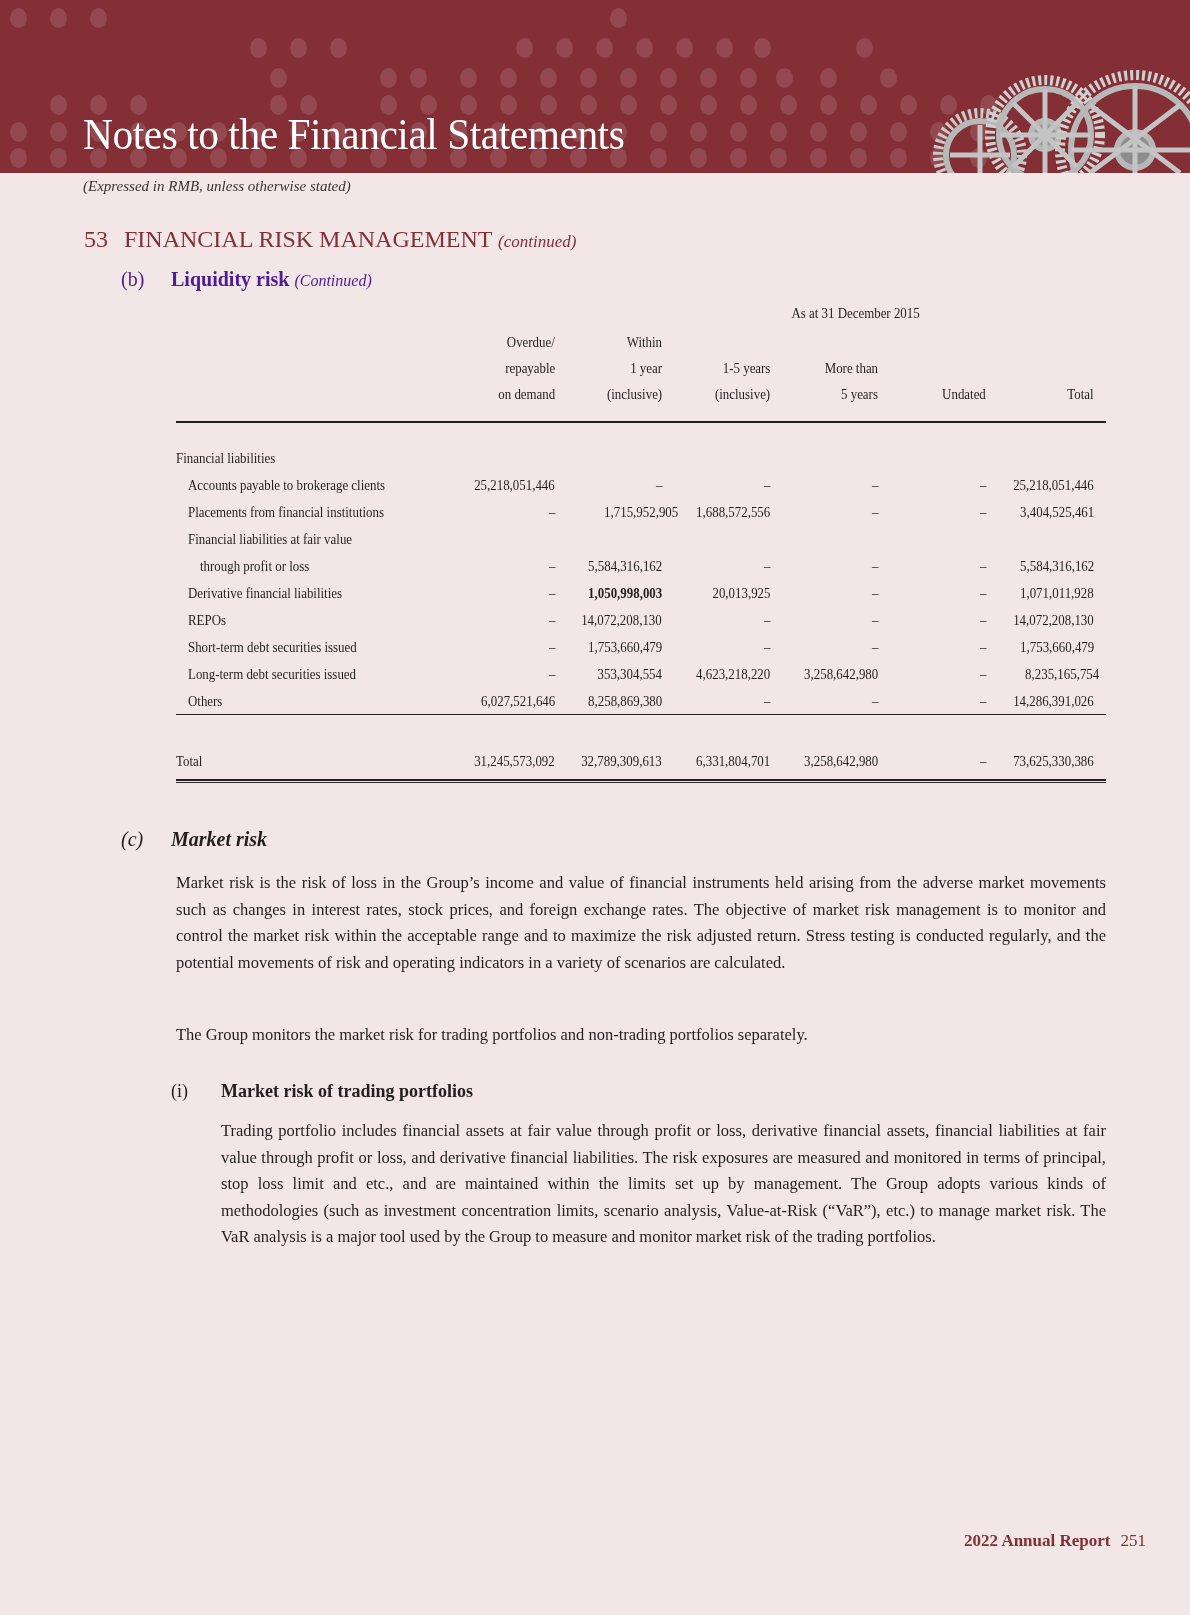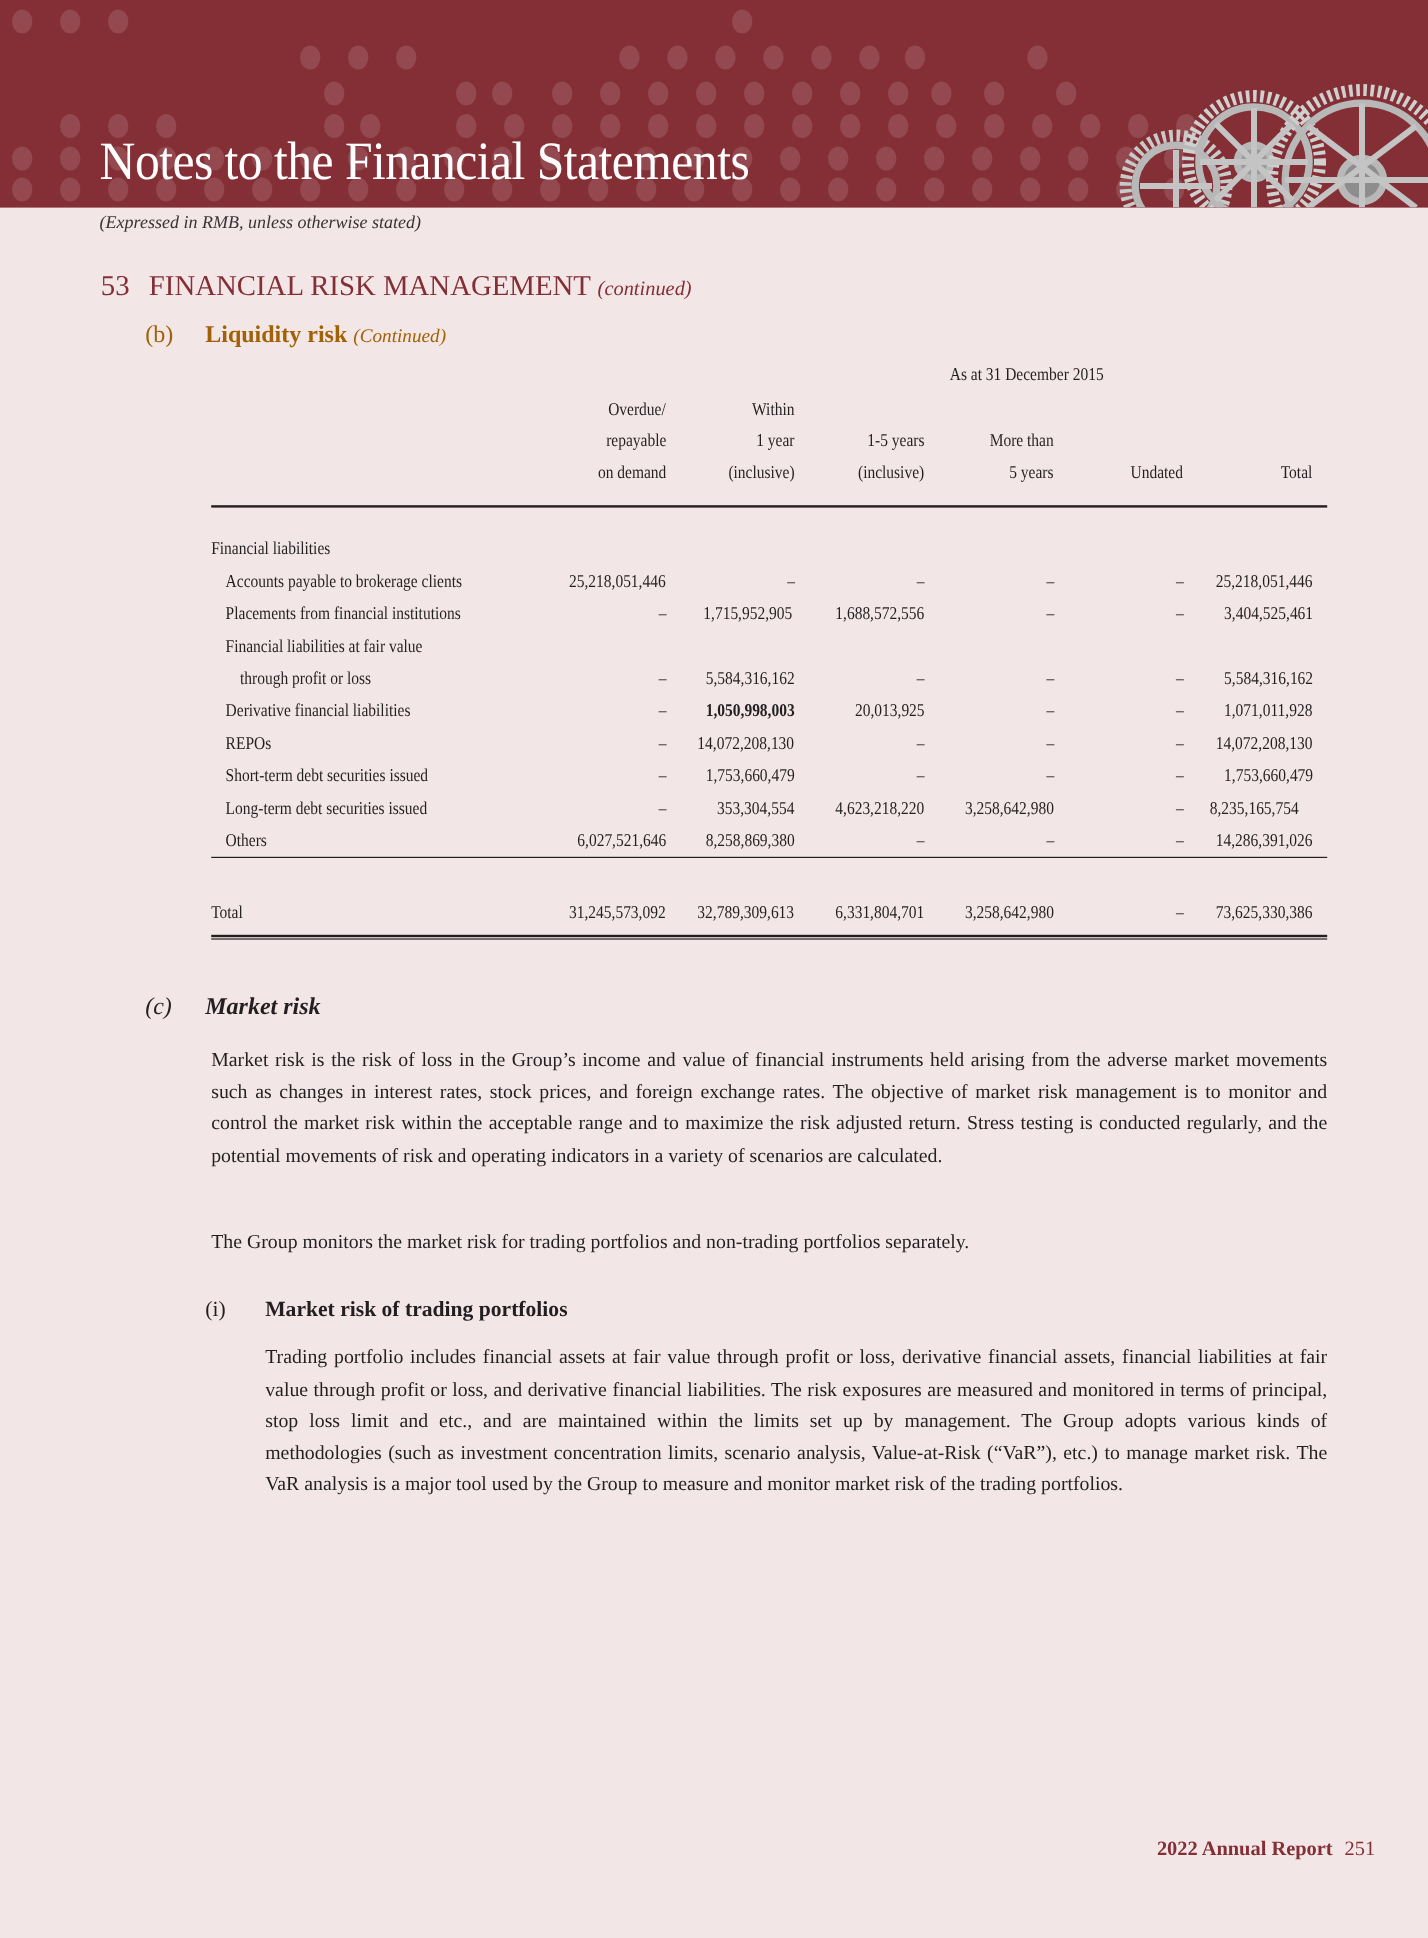--- a/index.html
+++ b/index.html
@@ -33,21 +33,21 @@
     font-style: italic; font-size: 15px; color: #3a3335;
   }
   .section-heading {
     position: absolute; left: 84px; top: 226px;
     font-size: 24px; color: #832f35; white-space: nowrap;
   }
   .section-heading .num { margin-right: 16px; }
   .section-heading .cont { font-style: italic; font-size: 17px; color: #832f35; }
   .sub-heading {
     position: absolute; left: 121px; top: 268px;
-    font-size: 20px; color: #a16207; white-space: nowrap;
+    font-size: 20px; color: #4c1d95; white-space: nowrap;
   }
   .sub-heading .lbl { display: inline-block; width: 50px; }
   .sub-heading .title { font-weight: bold; }
   .sub-heading .cont { font-style: italic; font-size: 16px; }
 
   .tbl { position: absolute; left: 176px; top: 305px; width: 930px; font-size: 15px; }
   .tbl .cond { transform: scaleX(0.86); transform-origin: right center; display: inline-block; white-space: nowrap; }
   .tbl .lcond { transform: scaleX(0.86); transform-origin: left center; display: inline-block; white-space: nowrap; }
   .period {
     position: absolute; left: 530px; top: 0; width: 300px; text-align: center;
@@ -255,21 +255,21 @@
         <span class="cell" style="right: 551px;"><span class="cond">25,218,051,446</span></span>
         <span class="cell" style="right: 444px;"><span class="cond">–</span></span>
         <span class="cell" style="right: 336px;"><span class="cond">–</span></span>
         <span class="cell" style="right: 228px;"><span class="cond">–</span></span>
         <span class="cell" style="right: 120px;"><span class="cond">–</span></span>
         <span class="cell" style="right: 12px;"><span class="cond">25,218,051,446</span></span>
       </div>
       <div class="row" style="top: 199px;">
         <span class="label indent1"><span class="lcond">Placements from financial institutions</span></span>
         <span class="cell" style="right: 551px;"><span class="cond">–</span></span>
-        <span class="cell" style="right: 446px;"><span class="cond">1,715,952,905</span></span>
+        <span class="cell" style="right: 428px;"><span class="cond">1,715,952,905</span></span>
         <span class="cell" style="right: 336px;"><span class="cond">1,688,572,556</span></span>
         <span class="cell" style="right: 228px;"><span class="cond">–</span></span>
         <span class="cell" style="right: 120px;"><span class="cond">–</span></span>
         <span class="cell" style="right: 12px;"><span class="cond">3,404,525,461</span></span>
       </div>
       <div class="row" style="top: 226px;">
         <span class="label indent1"><span class="lcond">Financial liabilities at fair value</span></span>
         <span class="cell" style="right: 551px;"><span class="cond"></span></span>
         <span class="cell" style="right: 444px;"><span class="cond"></span></span>
         <span class="cell" style="right: 336px;"><span class="cond"></span></span>
@@ -313,21 +313,21 @@
         <span class="cell" style="right: 120px;"><span class="cond">–</span></span>
         <span class="cell" style="right: 12px;"><span class="cond">1,753,660,479</span></span>
       </div>
       <div class="row" style="top: 361px;">
         <span class="label indent1"><span class="lcond">Long-term debt securities issued</span></span>
         <span class="cell" style="right: 551px;"><span class="cond">–</span></span>
         <span class="cell" style="right: 444px;"><span class="cond">353,304,554</span></span>
         <span class="cell" style="right: 336px;"><span class="cond">4,623,218,220</span></span>
         <span class="cell" style="right: 228px;"><span class="cond">3,258,642,980</span></span>
         <span class="cell" style="right: 120px;"><span class="cond">–</span></span>
-        <span class="cell" style="right: 24px;"><span class="cond">8,235,165,754</span></span>
+        <span class="cell" style="right: 7px;"><span class="cond">8,235,165,754</span></span>
       </div>
       <div class="row" style="top: 388px;">
         <span class="label indent1"><span class="lcond">Others</span></span>
         <span class="cell" style="right: 551px;"><span class="cond">6,027,521,646</span></span>
         <span class="cell" style="right: 444px;"><span class="cond">8,258,869,380</span></span>
         <span class="cell" style="right: 336px;"><span class="cond">–</span></span>
         <span class="cell" style="right: 228px;"><span class="cond">–</span></span>
         <span class="cell" style="right: 120px;"><span class="cond">–</span></span>
         <span class="cell" style="right: 12px;"><span class="cond">14,286,391,026</span></span>
       </div>

